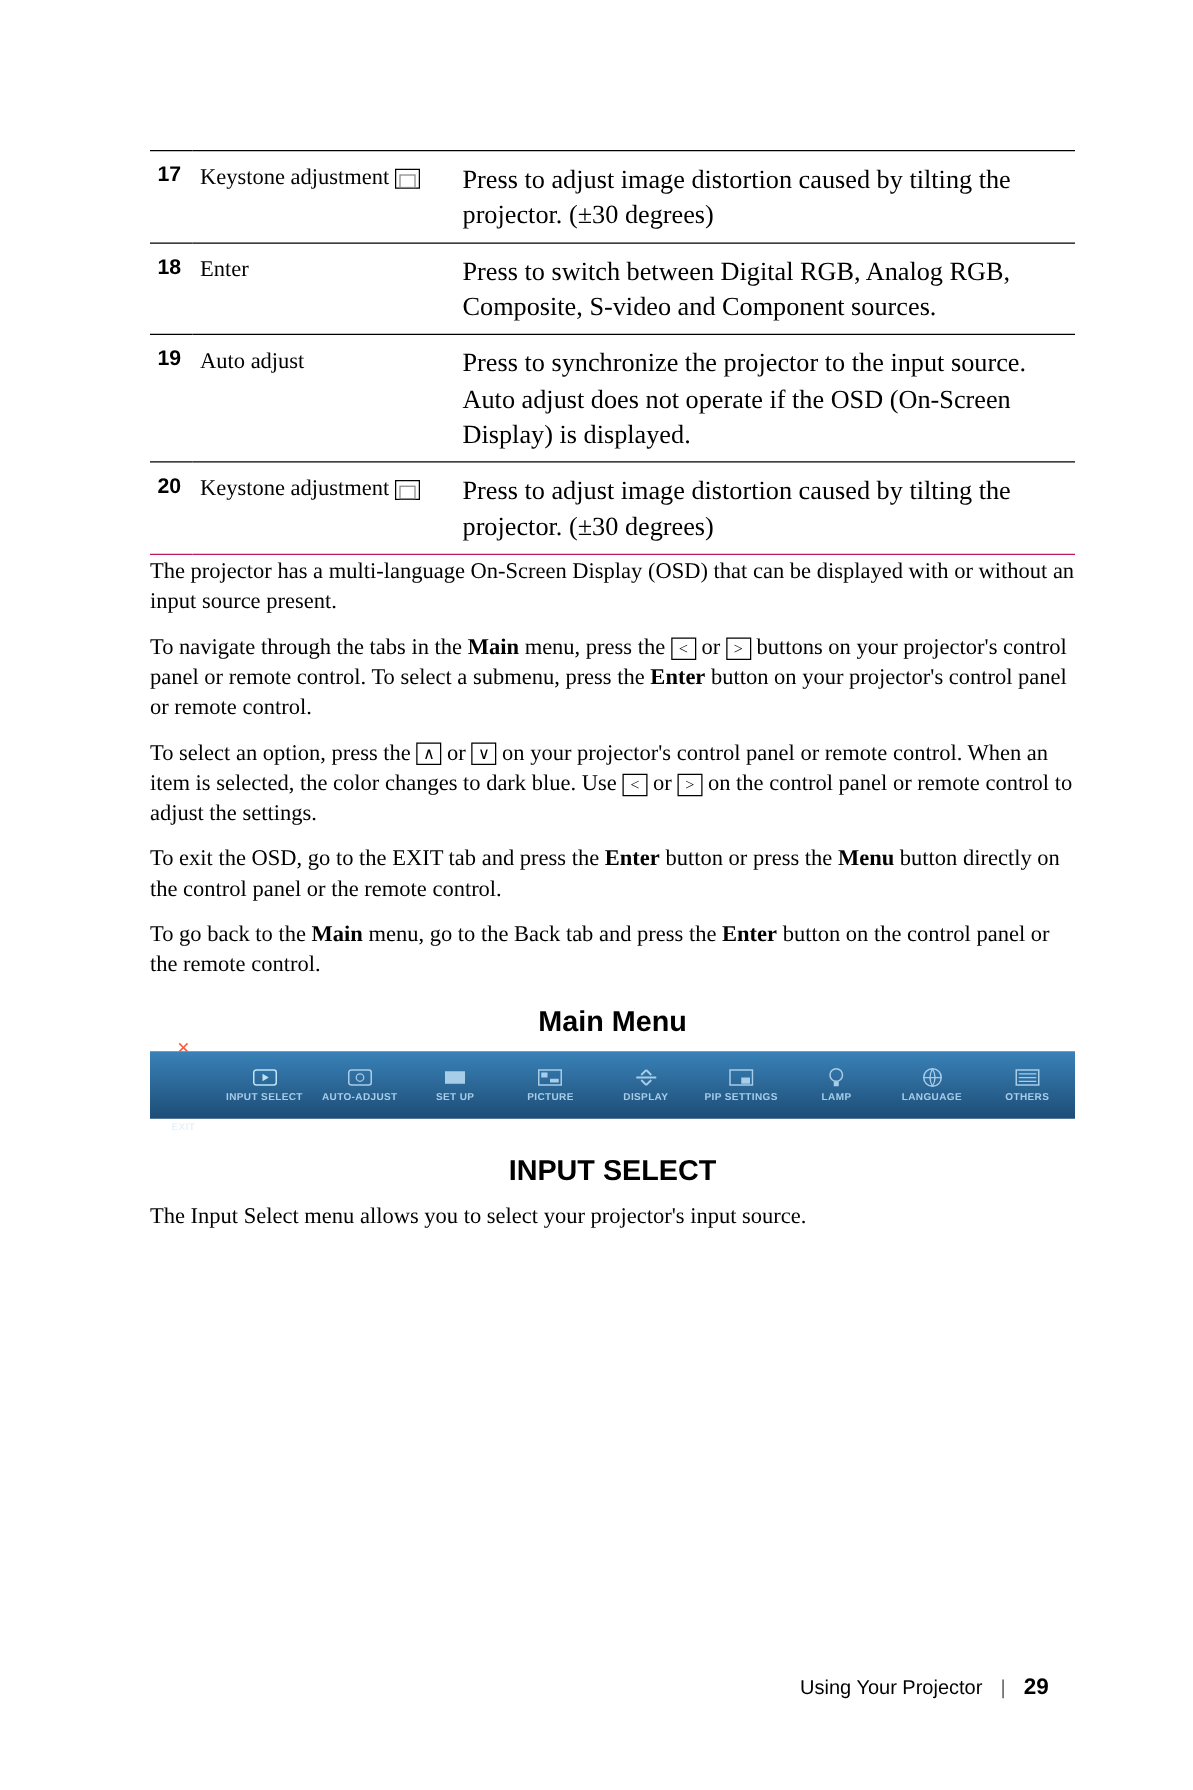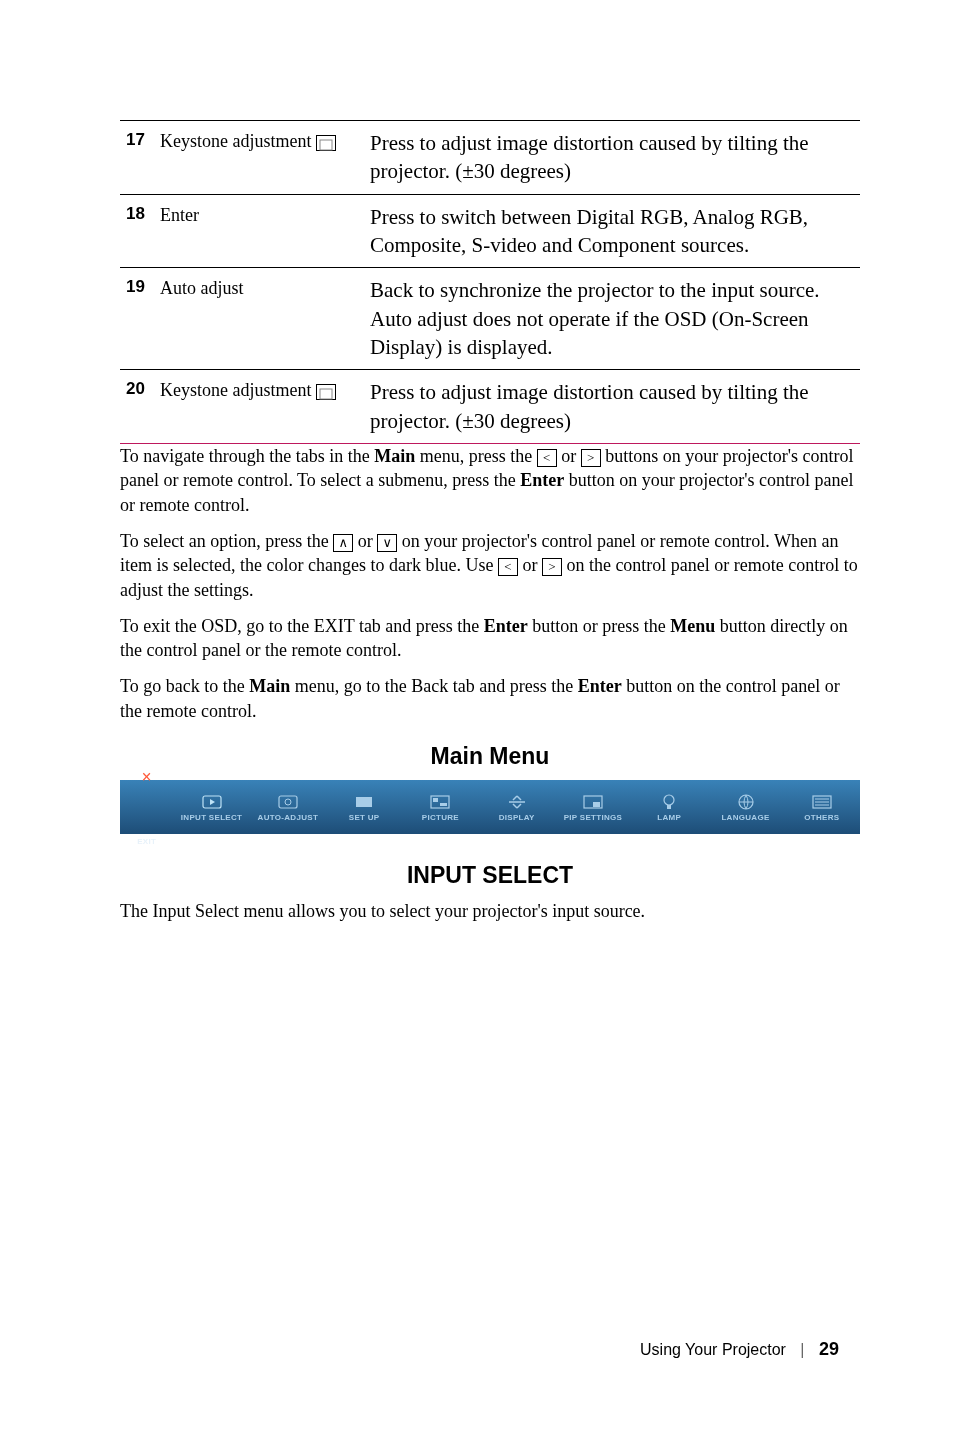--- a/index.html
+++ b/index.html
@@ -46,38 +46,39 @@
       <td class="desc">Press to adjust image distortion caused by tilting the projector. (±30 degrees)</td>
     </tr>
     <tr>
       <td class="num">18</td>
       <td class="name">Enter</td>
       <td class="desc">Press to switch between Digital RGB, Analog RGB, Composite, S-video and Component sources.</td>
     </tr>
     <tr>
       <td class="num">19</td>
       <td class="name">Auto adjust</td>
-      <td class="desc">Back to synchronize the projector to the input source. Auto adjust does not operate if the OSD (On-Screen Display) is displayed.</td>
+      <td class="desc">Press to synchronize the projector to the input source. Auto adjust does not operate if the OSD (On-Screen Display) is displayed.</td>
     </tr>
     <tr>
       <td class="num">20</td>
       <td class="name">
         <span>Keystone adjustment</span>
         <span class="small-box">
           <svg class="inline-icon-sm" viewBox="0 0 18 18">
                 <rect x="3" y="4" width="12" height="10" fill="none" stroke="#888" stroke-width="1"></rect>
               </svg>
         </span>
       </td>
       <td class="desc">Press to adjust image distortion caused by tilting the projector. (±30 degrees)</td>
     </tr>
   </tbody>
     </table>
 
 
+  <p class="body">The projector has a multi-language On-Screen Display (OSD) that can be displayed with or without an input source present.</p>
 
   <p class="body">
     <span>To navigate through the tabs in the </span><b>Main</b><span> menu, press the </span><span class="nav-btn">&lt;</span><span> or </span><span class="nav-btn">&gt;</span><span> buttons on your projector's control panel or remote control. To select a submenu, press the </span><b>Enter</b><span> button on your projector's control panel or remote control.</span>
   </p>
 
   <p class="body">
     <span>To select an option, press the </span><span class="nav-btn">∧</span><span> or </span><span class="nav-btn">∨</span><span> on your projector's control panel or remote control. When an item is selected, the color changes to dark blue. Use </span><span class="nav-btn">&lt;</span><span> or </span><span class="nav-btn">&gt;</span><span> on the control panel or remote control to adjust the settings.</span>
   </p>
 
   <p class="body">

